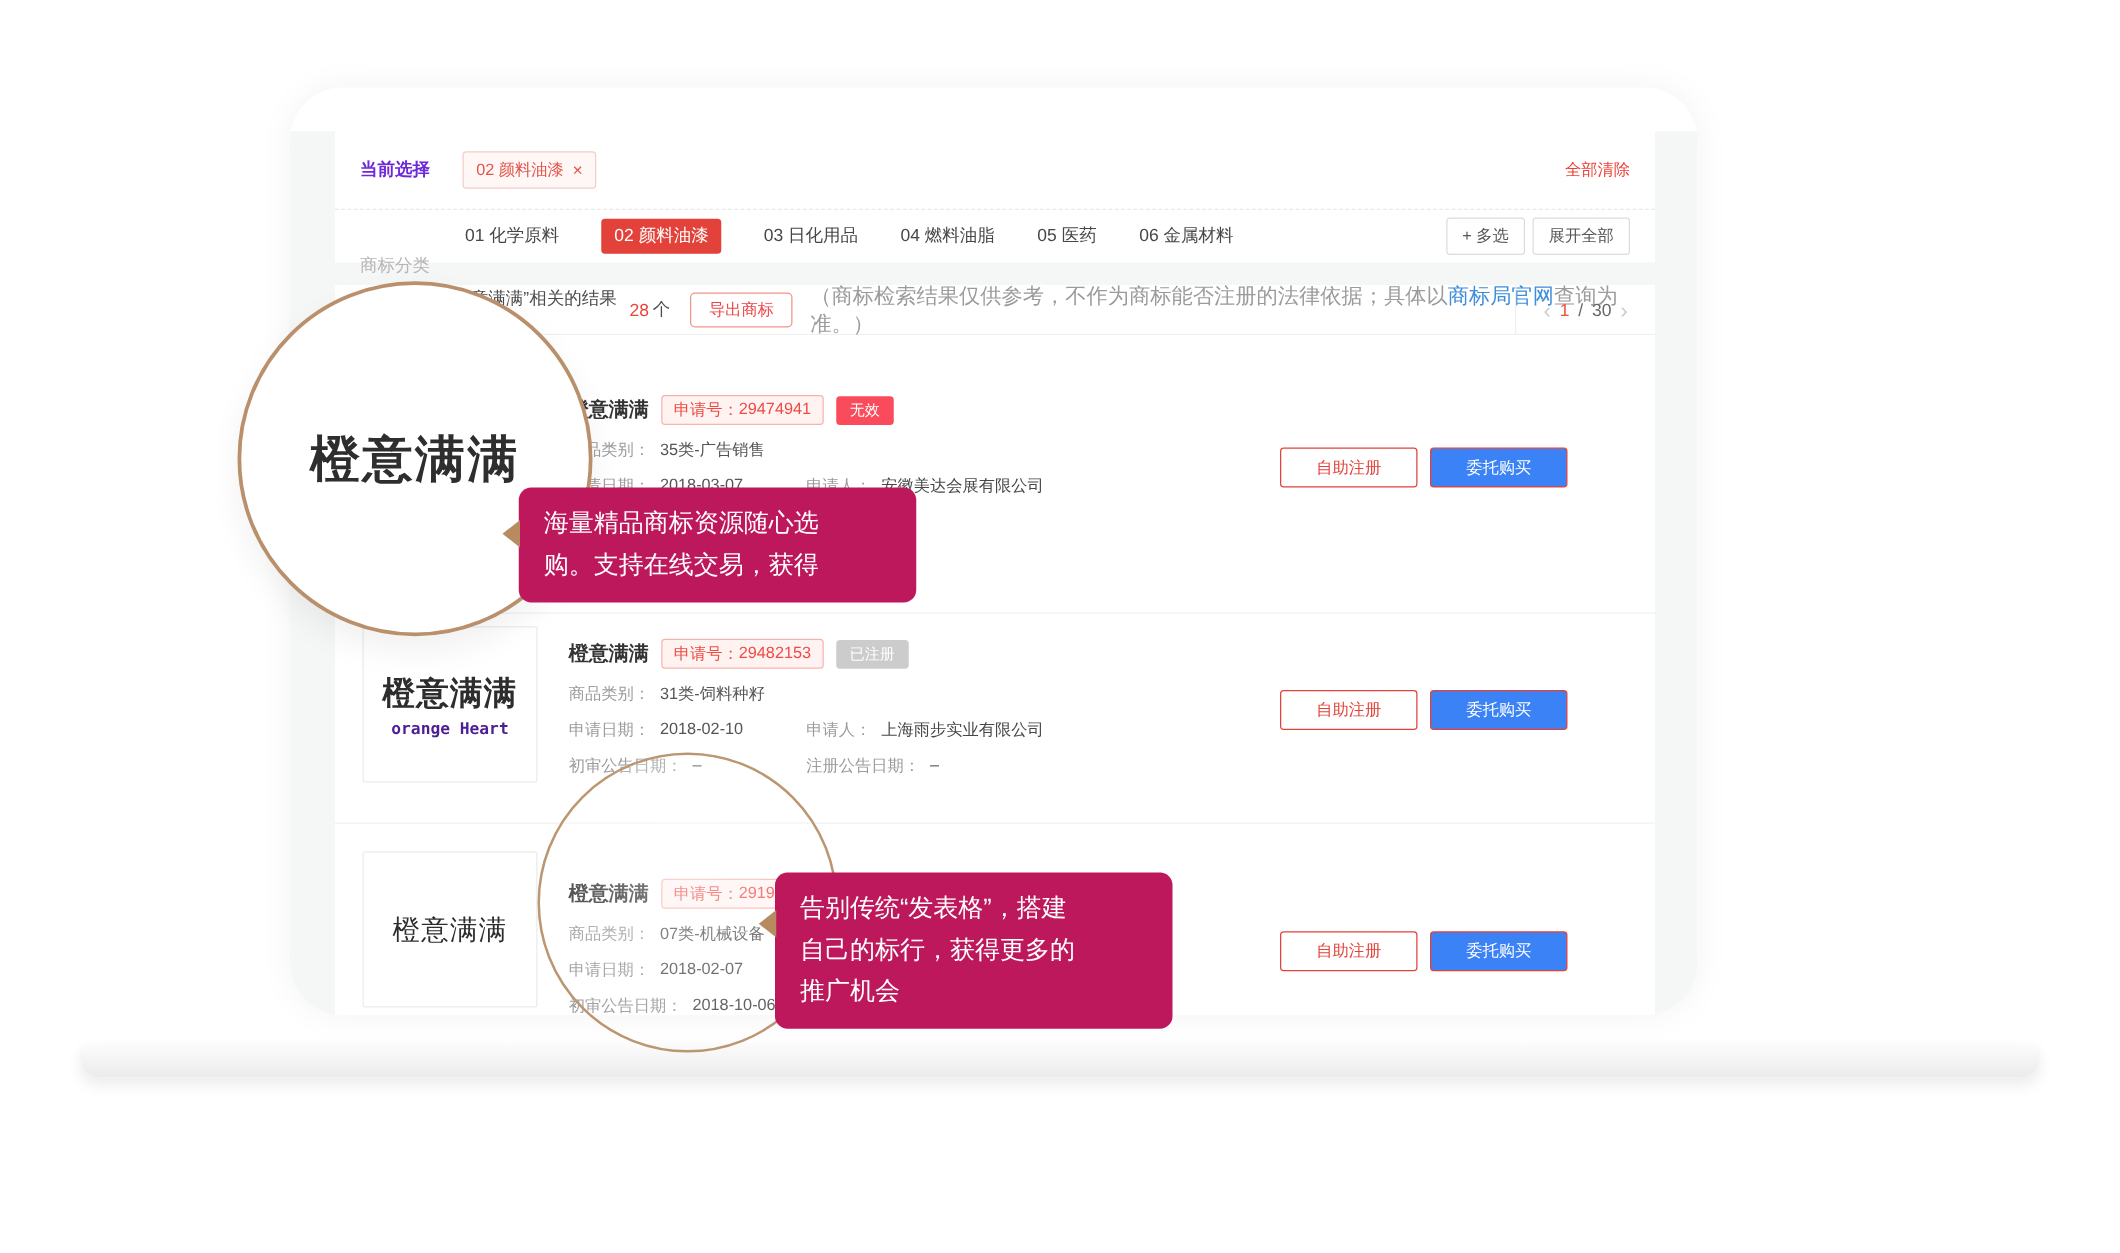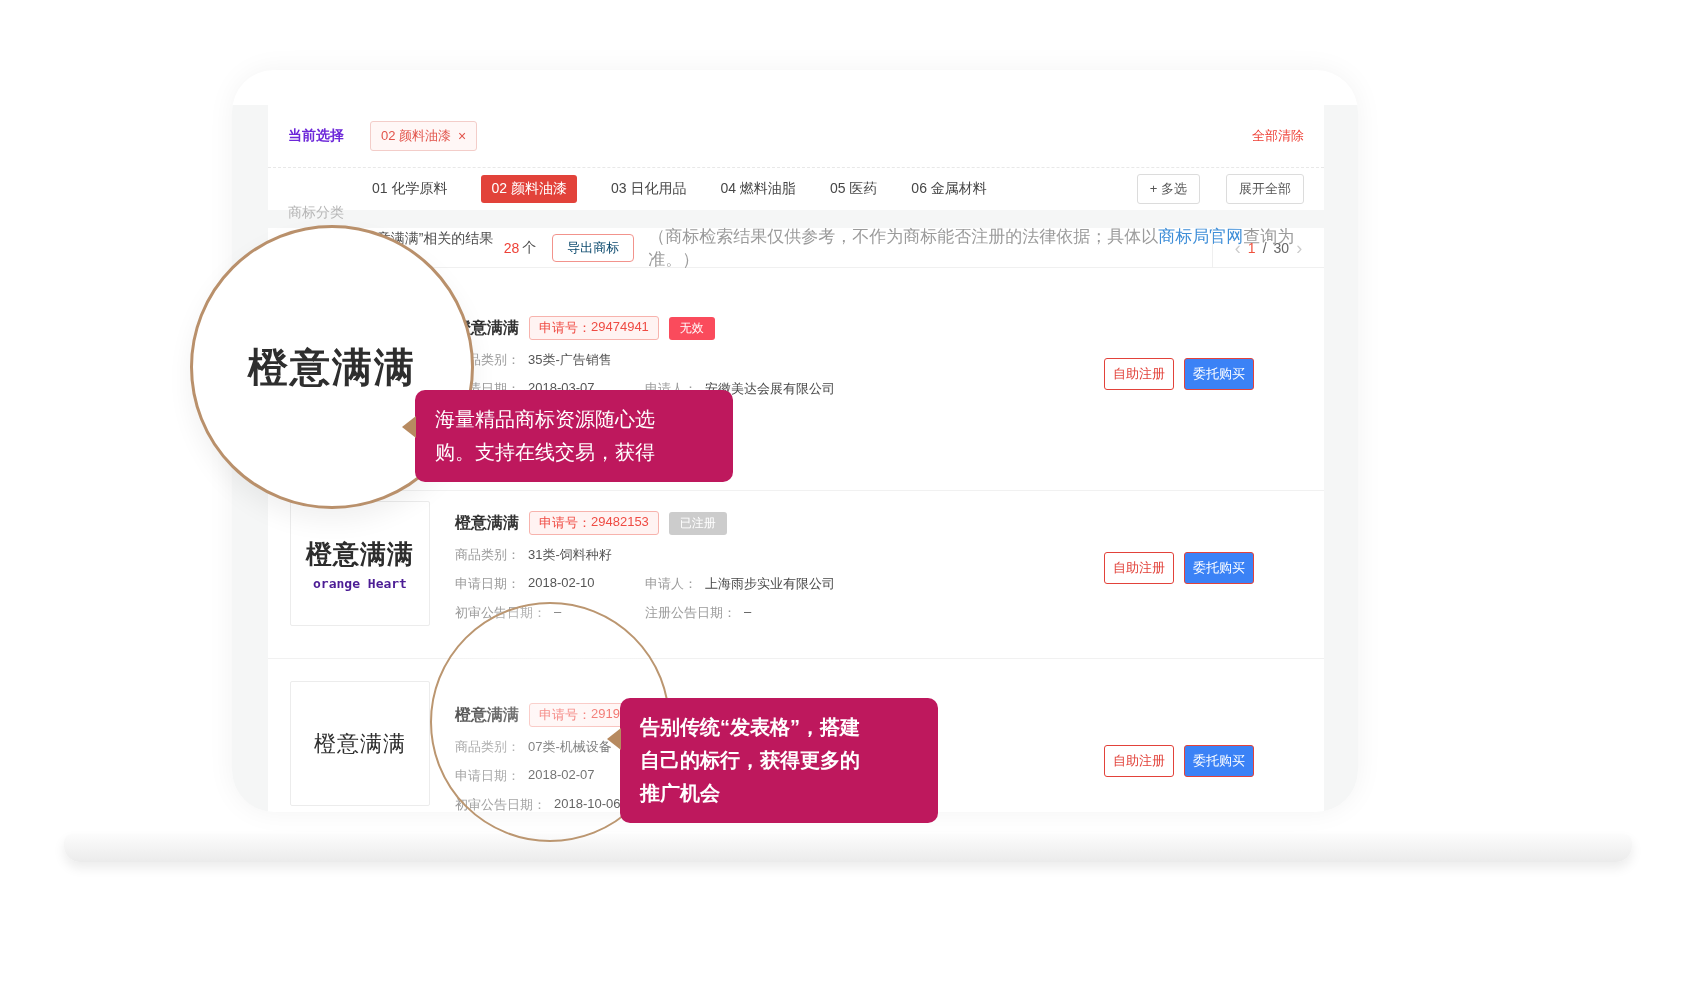--- a/index.html
+++ b/index.html
@@ -26,29 +26,29 @@
             border:1px solid #f3cdc9; background:#fff7f6; color:#e2534a;
             font-size:13px; padding:5px 10px; border-radius:3px; cursor:pointer; }
   .filter-tag .x { color:#e2534a; font-size:14px; line-height:1; }
   .clear-all { margin-left:auto; font-size:13px; color:#ee4137; cursor:pointer; }
 
   
   .cat-row { height:43px; border-top:1px dashed #e8e8e8; display:flex; align-items:center; padding:0 20px; }
   .cat-label { font-size:14px; color:#b5b5b5; margin-right:28px;margin-top:48px; }
   .cat-item { font-size:14px; color:#474747; margin-right:34px; cursor:pointer; padding:5px 0; }
   .cat-item.selected { background:#e2423a; color:#fff; padding:5px 10px; border-radius:3px; }
-  .cat-actions { margin-left:auto; display:flex; gap:26px; }
+  .cat-actions { margin-left:auto; display:flex; gap:6px; }
   .ghost-btn { border:1px solid #dcdcdc; background:#fff; color:#555; font-size:13px;
             padding:5px 12px; border-radius:3px; cursor:pointer; white-space:nowrap; }
 
   
   .results-header { height:40px; display:flex; align-items:center; padding-left:20px;
             border-bottom:1px solid #f0f0f0; position:relative; font-size:14px; color:#4c4c4c; }
   .res-count { color:#ee4137; margin:0 3px; }
-  .export-btn { margin-left:16px; border:1px solid #f2938c; color:#0c4a6e; background:#fff;
+  .export-btn { margin-left:16px; border:1px solid #f2938c; color:#ef4444; background:#fff;
             font-size:13px; padding:4px 14px; border-radius:4px; cursor:pointer; white-space:nowrap; }
   .disclaimer { margin-left:14px; font-size:17px; color:#9b9b9b; }
   .disclaimer .link { color:#3e8ed8; cursor:pointer; }
   .pagination { position:absolute; right:0; top:0; height:40px; width:112px;
             border-left:1px solid #efefef; display:flex; align-items:center; justify-content:center;
             gap:7px; font-size:14px; }
   .pg-arrow { color:#ccc; font-size:18px; line-height:1; cursor:pointer; }
   .pg-cur { color:#f0503c; }
   .pg-rest { color:#666; }
 
@@ -69,41 +69,41 @@
   .status-badge { font-size:12px; color:#fff; padding:3px 11px; border-radius:3px;text-align:right; }
   .status-invalid { background:#fa4b5c; }
   .status-registered { background:#cccccc; }
   .field-line { display:flex; margin-top:11px; font-size:13px; }
   .fcell { display:flex; gap:8px; width:190px; }
   .fcell.wide { width:auto; }
   .flabel { color:#9b9b9b; }
   .fvalue { color:#555; }
   .fvalue.dark { color:#474747; }
   .row-actions { position:absolute; right:70px; display:flex; gap:10px; }
-  .btn { font-size:13px; padding:6px 8px; border-radius:3px; cursor:pointer; white-space:nowrap; }
+  .btn { font-size:13px; padding:6px 28px; border-radius:3px; cursor:pointer; white-space:nowrap; }
   .btn-outline { border:1px solid #e2423a; color:#e2423a; background:#fff; }
   .btn-fill { border:1px solid #e2423a; background:#3b82f6; color:#fff; }
 
   
   .magnifier { position:absolute; left:190px; top:225px; width:284px; height:284px;
             border-radius:50%; background:#fff; border:3px solid #b9906b; z-index:5;
             display:flex; align-items:center; justify-content:center;
             box-shadow:0 12px 26px rgba(0,0,0,0.06); }
   .magnifier .big-mark { font-size:40px; font-weight:600; color:#2e2e2e; letter-spacing:2px; }
   .lens { position:absolute; left:430px; top:602px; width:240px; height:240px; border-radius:50%;
             border:2px solid #bb9670; z-index:5; pointer-events:none;
             background:radial-gradient(circle at 50% 35%, rgba(255,255,255,0.45) 0%, rgba(255,255,255,0.08) 65%, rgba(255,255,255,0) 100%); }
   .callout { position:absolute; width:318px; background:#be185d; border-radius:10px;
             color:#fff; font-size:20px; line-height:33px; padding:13px 20px; z-index:6; }
   .callout .tail { position:absolute; left:-13px; width:0; height:0;
             border-top:11px solid transparent; border-bottom:11px solid transparent;
             border-right:14px solid #b78a60; }
   #callout0 { left:415px; top:390px; }
   #callout0 .tail { top:26px; }
-  #callout1 { left:620px; top:698px;font-weight:bold; }
+  #callout1 { left:620px; top:698px; }
   #callout1 .tail { top:30px; }
 </style>
 </head>
 <body>
 
 <div class="stage">
 
   <div class="laptop-base"></div>
 
   <div class="screen">

